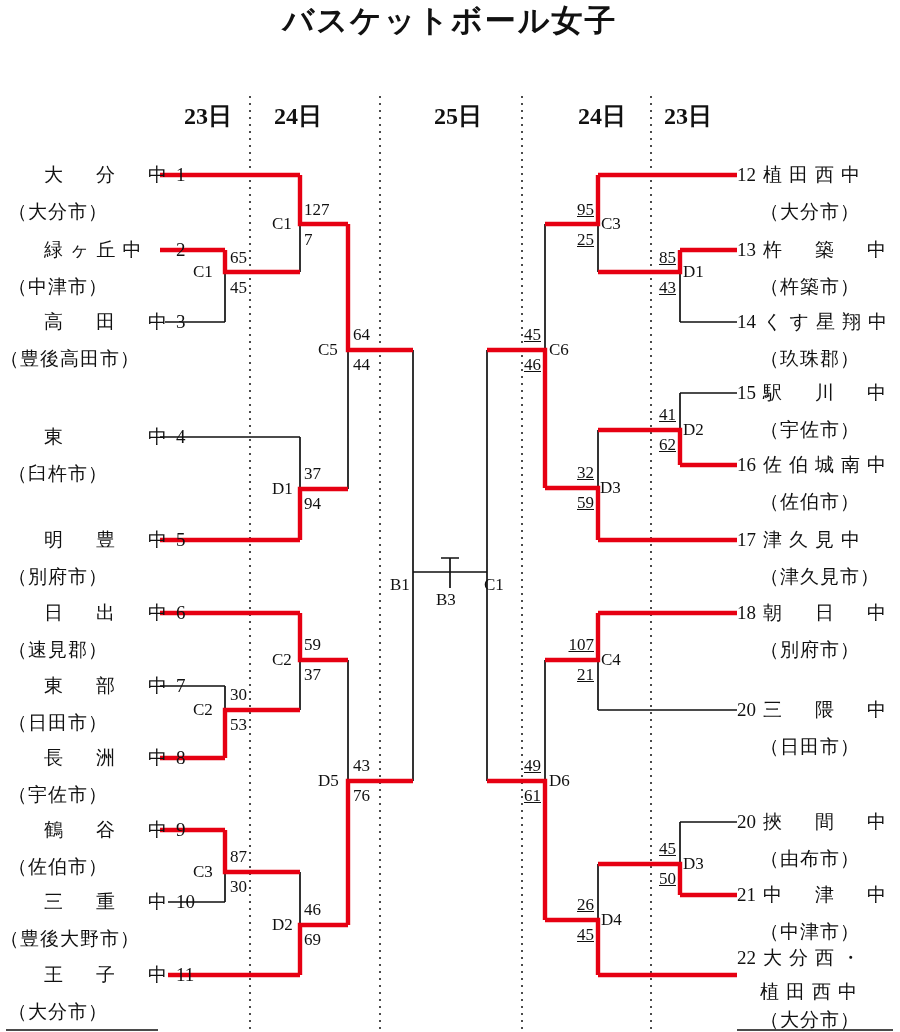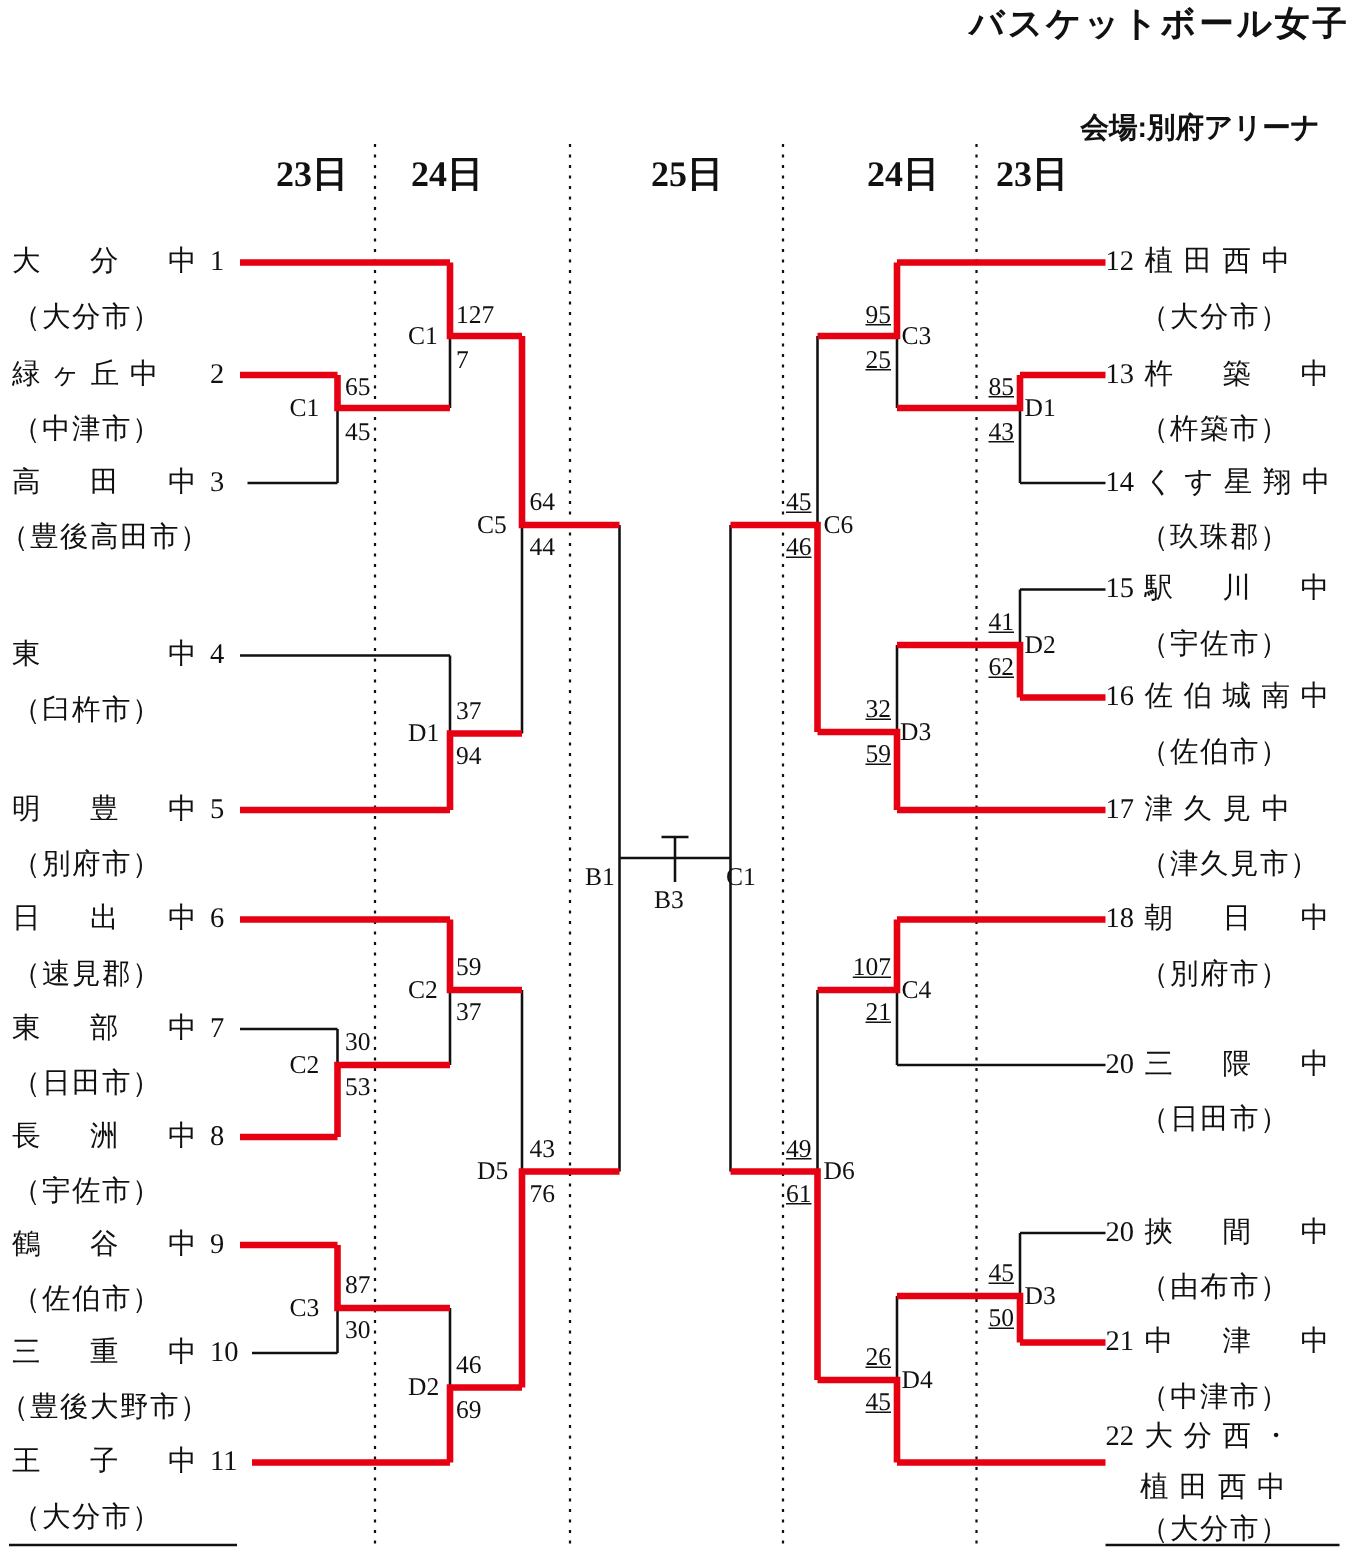--- a/index.html
+++ b/index.html
@@ -1,27 +1,27 @@
 <!DOCTYPE html>
 <html><head>
 <meta charset="utf-8">
 <style>
   html,body{margin:0;padding:0;background:#ffffff;}
   #page{position:relative;width:900px;height:1032px;background:#ffffff;overflow:hidden;
         font-family:"Liberation Serif","DejaVu Serif",serif;color:#111;}
   svg{position:absolute;left:0;top:0;}
-  .title{position:absolute;left:0;right:0;top:0;text-align:right;
-         font-size:23px;font-weight:bold;letter-spacing:2px;
+  .title{position:absolute;left:0;right:0;top:0;text-align:center;
+         font-size:31px;font-weight:bold;letter-spacing:2px;
          font-family:"Liberation Sans","DejaVu Sans",sans-serif;}
   .meta{position:absolute;right:20px;font-size:19px;font-weight:bold;white-space:nowrap;
         font-family:"Liberation Sans","DejaVu Sans",sans-serif;}
   .hd{position:absolute;font-size:24px;font-weight:bold;white-space:nowrap;}
   .tx{position:absolute;font-size:19px;line-height:20px;white-space:nowrap;}
   .nm{letter-spacing:7px;}
-  .lw{display:inline-block;min-width:132px;}
+  .lw{display:inline-block;min-width:132px;margin-left:36px;}
   .rn{display:inline-block;min-width:26px;}
   .city{position:absolute;font-size:19px;line-height:20px;white-space:nowrap;letter-spacing:1px;}
   .sc{position:absolute;font-size:17px;line-height:18px;white-space:nowrap;}
   .scr{position:absolute;font-size:17px;line-height:18px;white-space:nowrap;text-align:right;text-decoration:underline;}
   .ml{position:absolute;font-size:17px;line-height:18px;white-space:nowrap;}
 </style>
 </head>
 <body>
 
 <div id="page">
@@ -44,21 +44,20 @@
              M598 613 H737 M680 895 H737 M598 975 H737
              M225 250 V272 H300 M300 175 V224 H348 M300 540 V489 H348
              M348 224 V350 H413 M225 758 V710 H300 M300 613 V660 H348
              M225 830 V872 H300 M300 975 V925 H348 M348 925 V781 H413
              M680 250 V272 H598 M598 175 V224 H545 M680 465 V430 H598
              M598 540 V488 H545 M545 488 V350 H487 M598 613 V660 H545
              M680 895 V864 H598 M598 975 V920 H545 M545 920 V781 H487" stroke="#e60012"></path>
   </svg>
 
   <div class="title">バスケットボール女子</div>
-  <div class="meta" style="top:72px">会場:別府アリーナ</div>
 
   <div class="hd" style="left:184px;top:100px">23日</div>
   <div class="hd" style="left:274px;top:100px">24日</div>
   <div class="hd" style="left:434px;top:100px">25日</div>
   <div class="hd" style="left:578px;top:100px">24日</div>
   <div class="hd" style="left:664px;top:100px">23日</div>
 
   <div class="tx" style="left:8px;top:165px"><span class="nm lw">大　分　中</span><span>1</span></div>
   <div class="city" style="left:8px;top:202px">（大分市）</div>
 

